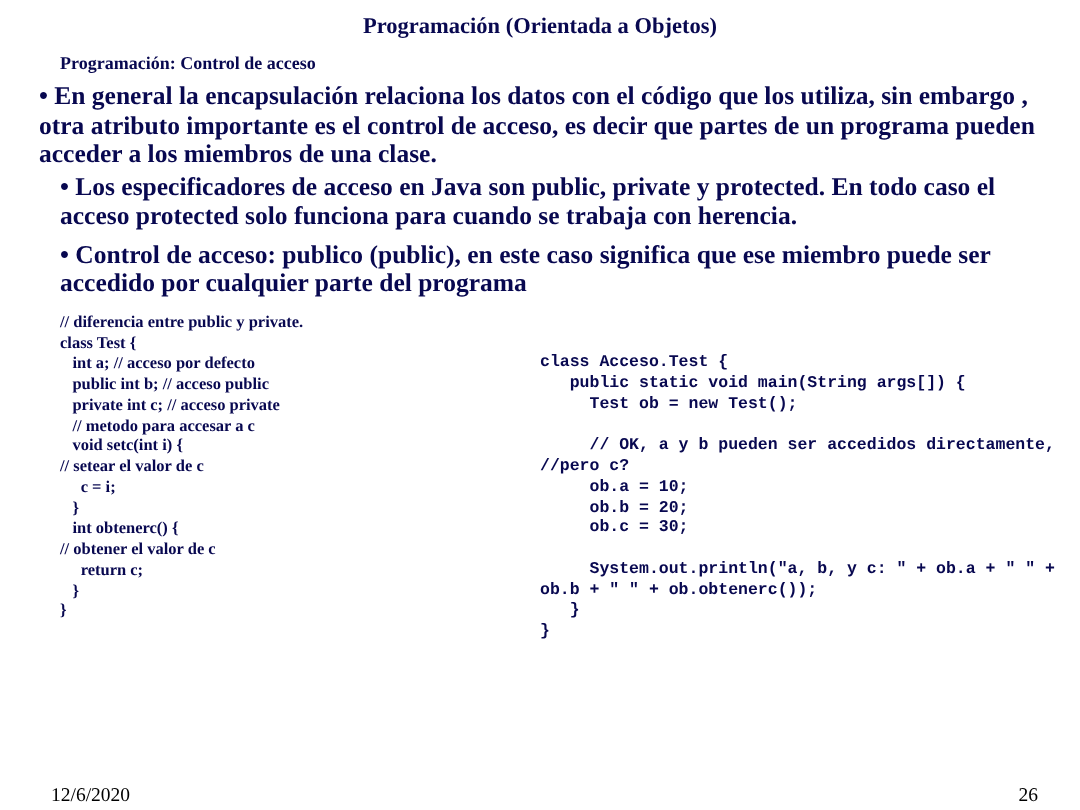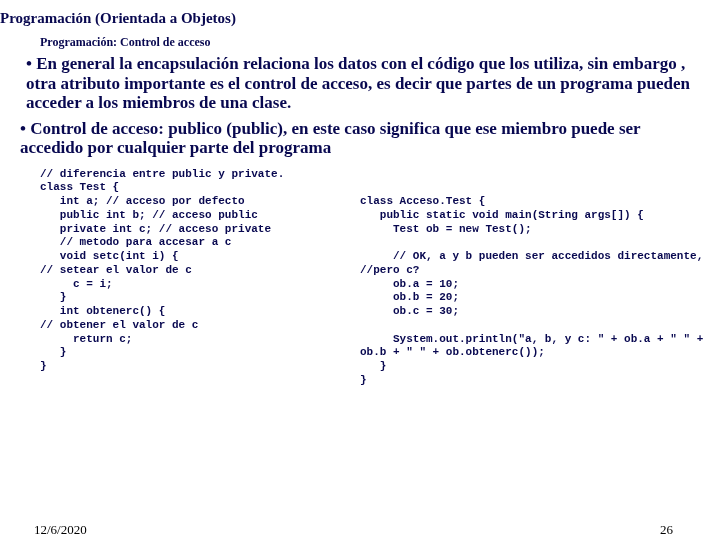--- a/index.html
+++ b/index.html
@@ -12,20 +12,21 @@
     color: #000;
     overflow: hidden;
   }
   .slide {
     position: relative;
     width: 720px;
     height: 540px;
     box-sizing: border-box;
   }
   .title {
+    text-align: center;
     font-weight: bold;
     font-size: 15px;
     padding-top: 10px;
     color: #080850;
   }
   .subtitle {
     font-weight: bold;
     font-size: 12px;
     color: #080850;
     margin: 8px 0 4px 40px;
@@ -51,54 +52,55 @@
     margin: 10px 20px 0 40px;
   }
   .codecol {
     font-family: "Courier New", Courier, monospace;
     font-size: 11px;
     font-weight: bold;
     color: #080850;
     white-space: pre;
     line-height: 1.25;
   }
-  .codecol.left { width: 320px; }
+  .codecol.left { width: 320px; font-family: Liberation Serif, serif; }
   .codecol.right { width: 340px; }
   .result {
     font-family: "Times New Roman", Times, serif;
     font-size: 12px;
     font-weight: bold;
     color: #6b1a8a;
     margin-top: 8px;
     margin-left: 120px;
   }
   .footer {
     position: absolute;
     bottom: 18px;
     left: 0;
     width: 720px;
     font-size: 13px;
     color: #000;
   }
   .footer .date { position: absolute; left: 34px; }
   .footer .author { position: absolute; left: 0; width: 720px; text-align: center; line-height: 1.2; }
-  .footer .pagenum { position: absolute; right: 47px; }
+  .footer .pagenum { position: absolute; right: 28px; }
 </style>
 </head>
 <body>
 
 <div class="slide">
 
   <div class="title">Programación (Orientada a Objetos)</div>
 
   <div class="subtitle">Programación: Control de acceso</div>
 
   <div class="para bullet-dot">En general la encapsulación relaciona los datos con el código que los utiliza, sin embargo , otra atributo importante es el control de acceso, es decir que partes de un programa pueden acceder a los miembros de una clase.</div>
+  <div class="para bullet-dot" style="margin-left:40px;">Los especificadores de acceso en Java son public, private y protected. En todo caso el acceso protected solo funciona para cuando se trabaja con herencia.</div>
 
-  <div class="para inset bullet-dot" style="margin-top:6px;margin-left:20px;">Control de acceso: publico (public), en este caso significa que ese miembro puede ser accedido por cualquier parte del programa</div>
+  <div class="para inset bullet-dot" style="margin-top:6px;">Control de acceso: publico (public), en este caso significa que ese miembro puede ser accedido por cualquier parte del programa</div>
 
   <div class="codecols">
     <div class="codecol left">// diferencia entre public y private.
 class Test {
    int a; // acceso por defecto
    public int b; // acceso public
    private int c; // acceso private
    // metodo para accesar a c
    void setc(int i) {
 // setear el valor de c

